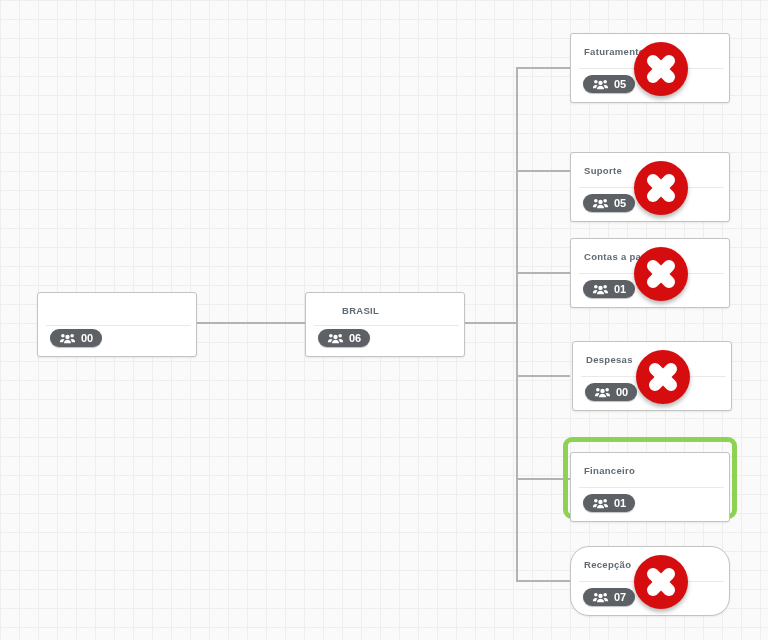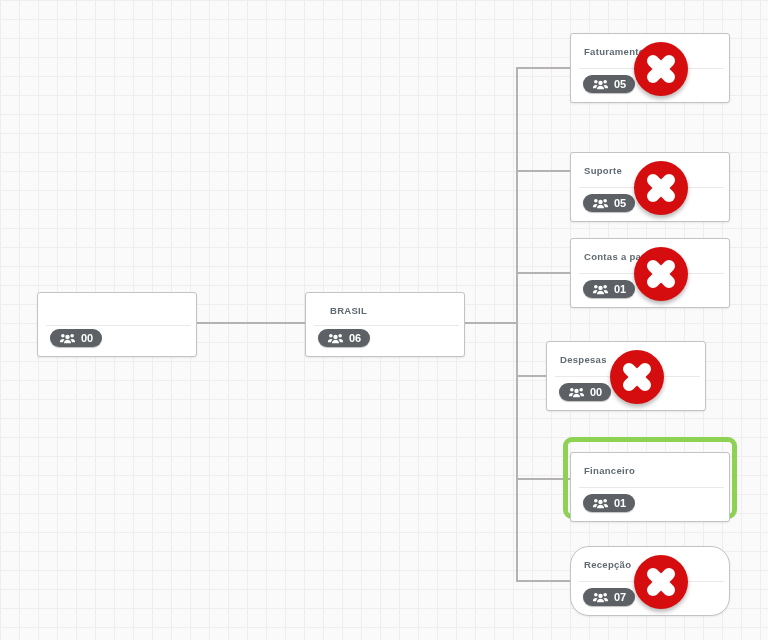--- a/index.html
+++ b/index.html
@@ -31,21 +31,21 @@
     position:absolute;width:160px;height:70px;
     background:#fff;border:1px solid var(--node-border);border-radius:3px;
     box-shadow:0 1px 2px rgba(0,0,0,0.08);
   }
   .node.small{width:160px;height:65px;}
   .node-title{
     position:absolute;left:13px;top:12px;right:10px;
     font-size:9.5px;letter-spacing:.3px;color:var(--title);font-weight:bold;
     white-space:nowrap;overflow:hidden;
   }
-  .node-title.indent{left:24px;}
+  .node-title.indent{left:36px;}
   .node-divider{
     position:absolute;left:8px;right:5px;top:50%;height:1px;background:var(--divider);
   }
   .member-badge{
     position:absolute;left:12px;bottom:9px;height:18px;min-width:46px;
     background:var(--badge);border-radius:9px;
     display:flex;align-items:center;justify-content:flex-start;gap:5px;padding:0 9px;
     box-shadow:0 1px 1px rgba(0,0,0,0.25);
   }
   .member-badge .count{color:#fff;font-size:11px;font-weight:bold;line-height:1;}
@@ -194,21 +194,21 @@
     <div class="delete-btn">
       <svg width="54" height="54" viewBox="0 0 54 54">
           <g stroke="#fff" stroke-width="12" stroke-linecap="round">
             <line x1="19" y1="19" x2="35" y2="35"></line>
             <line x1="35" y1="19" x2="19" y2="35"></line>
           </g>
         </svg>
     </div>
   </div>
 
-  <div class="node" style="left:546px;top:341px;padding-left:28px;">
+  <div class="node" style="left:572px;top:341px;padding-left:28px;">
     <div class="node-title">Despesas</div>
     <div class="node-divider"></div>
     <div class="member-badge">
       <span class="users-icon">
         <svg width="17" height="11" viewBox="0 0 20 13">
             <g fill="#fff">
               <circle cx="4.5" cy="3.2" r="2.1"></circle>
               <circle cx="15.5" cy="3.2" r="2.1"></circle>
               <circle cx="10" cy="4.6" r="2.6"></circle>
               <path d="M1 10.5c0-2 1.6-3.4 3.5-3.4 .8 0 1.5.2 2.1.6-1 .8-1.7 2-1.8 3.3H1z"></path>

